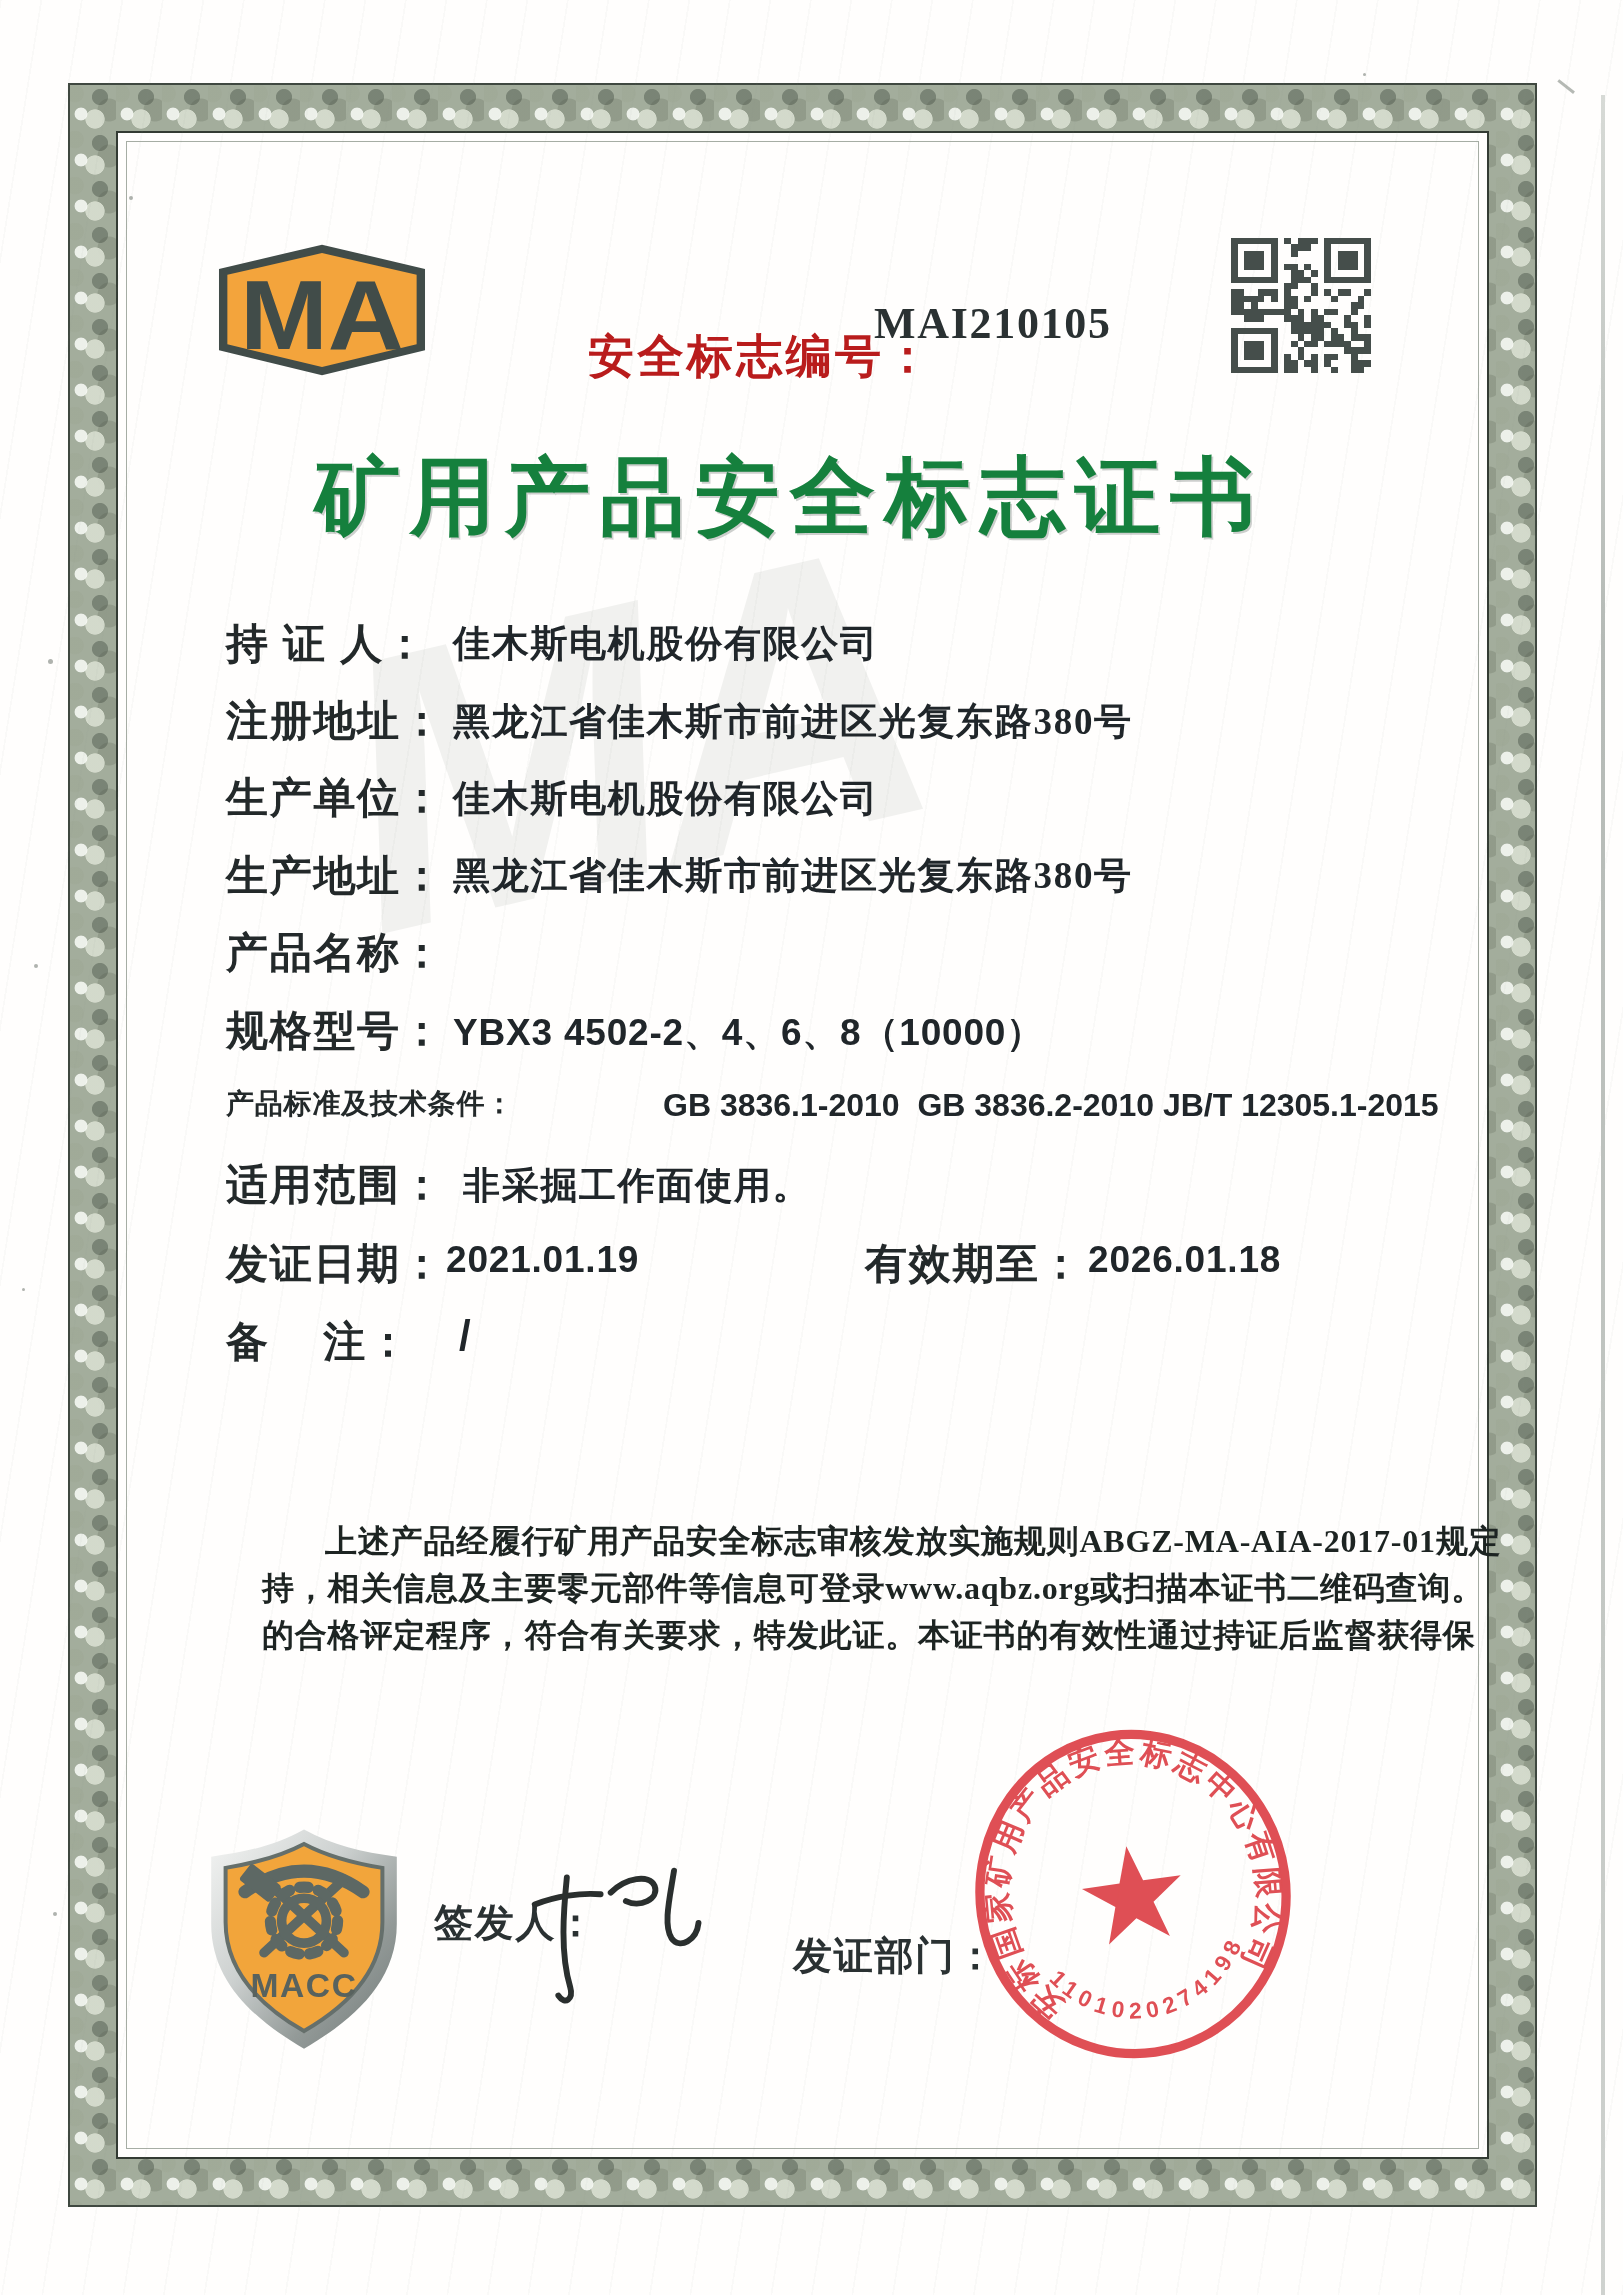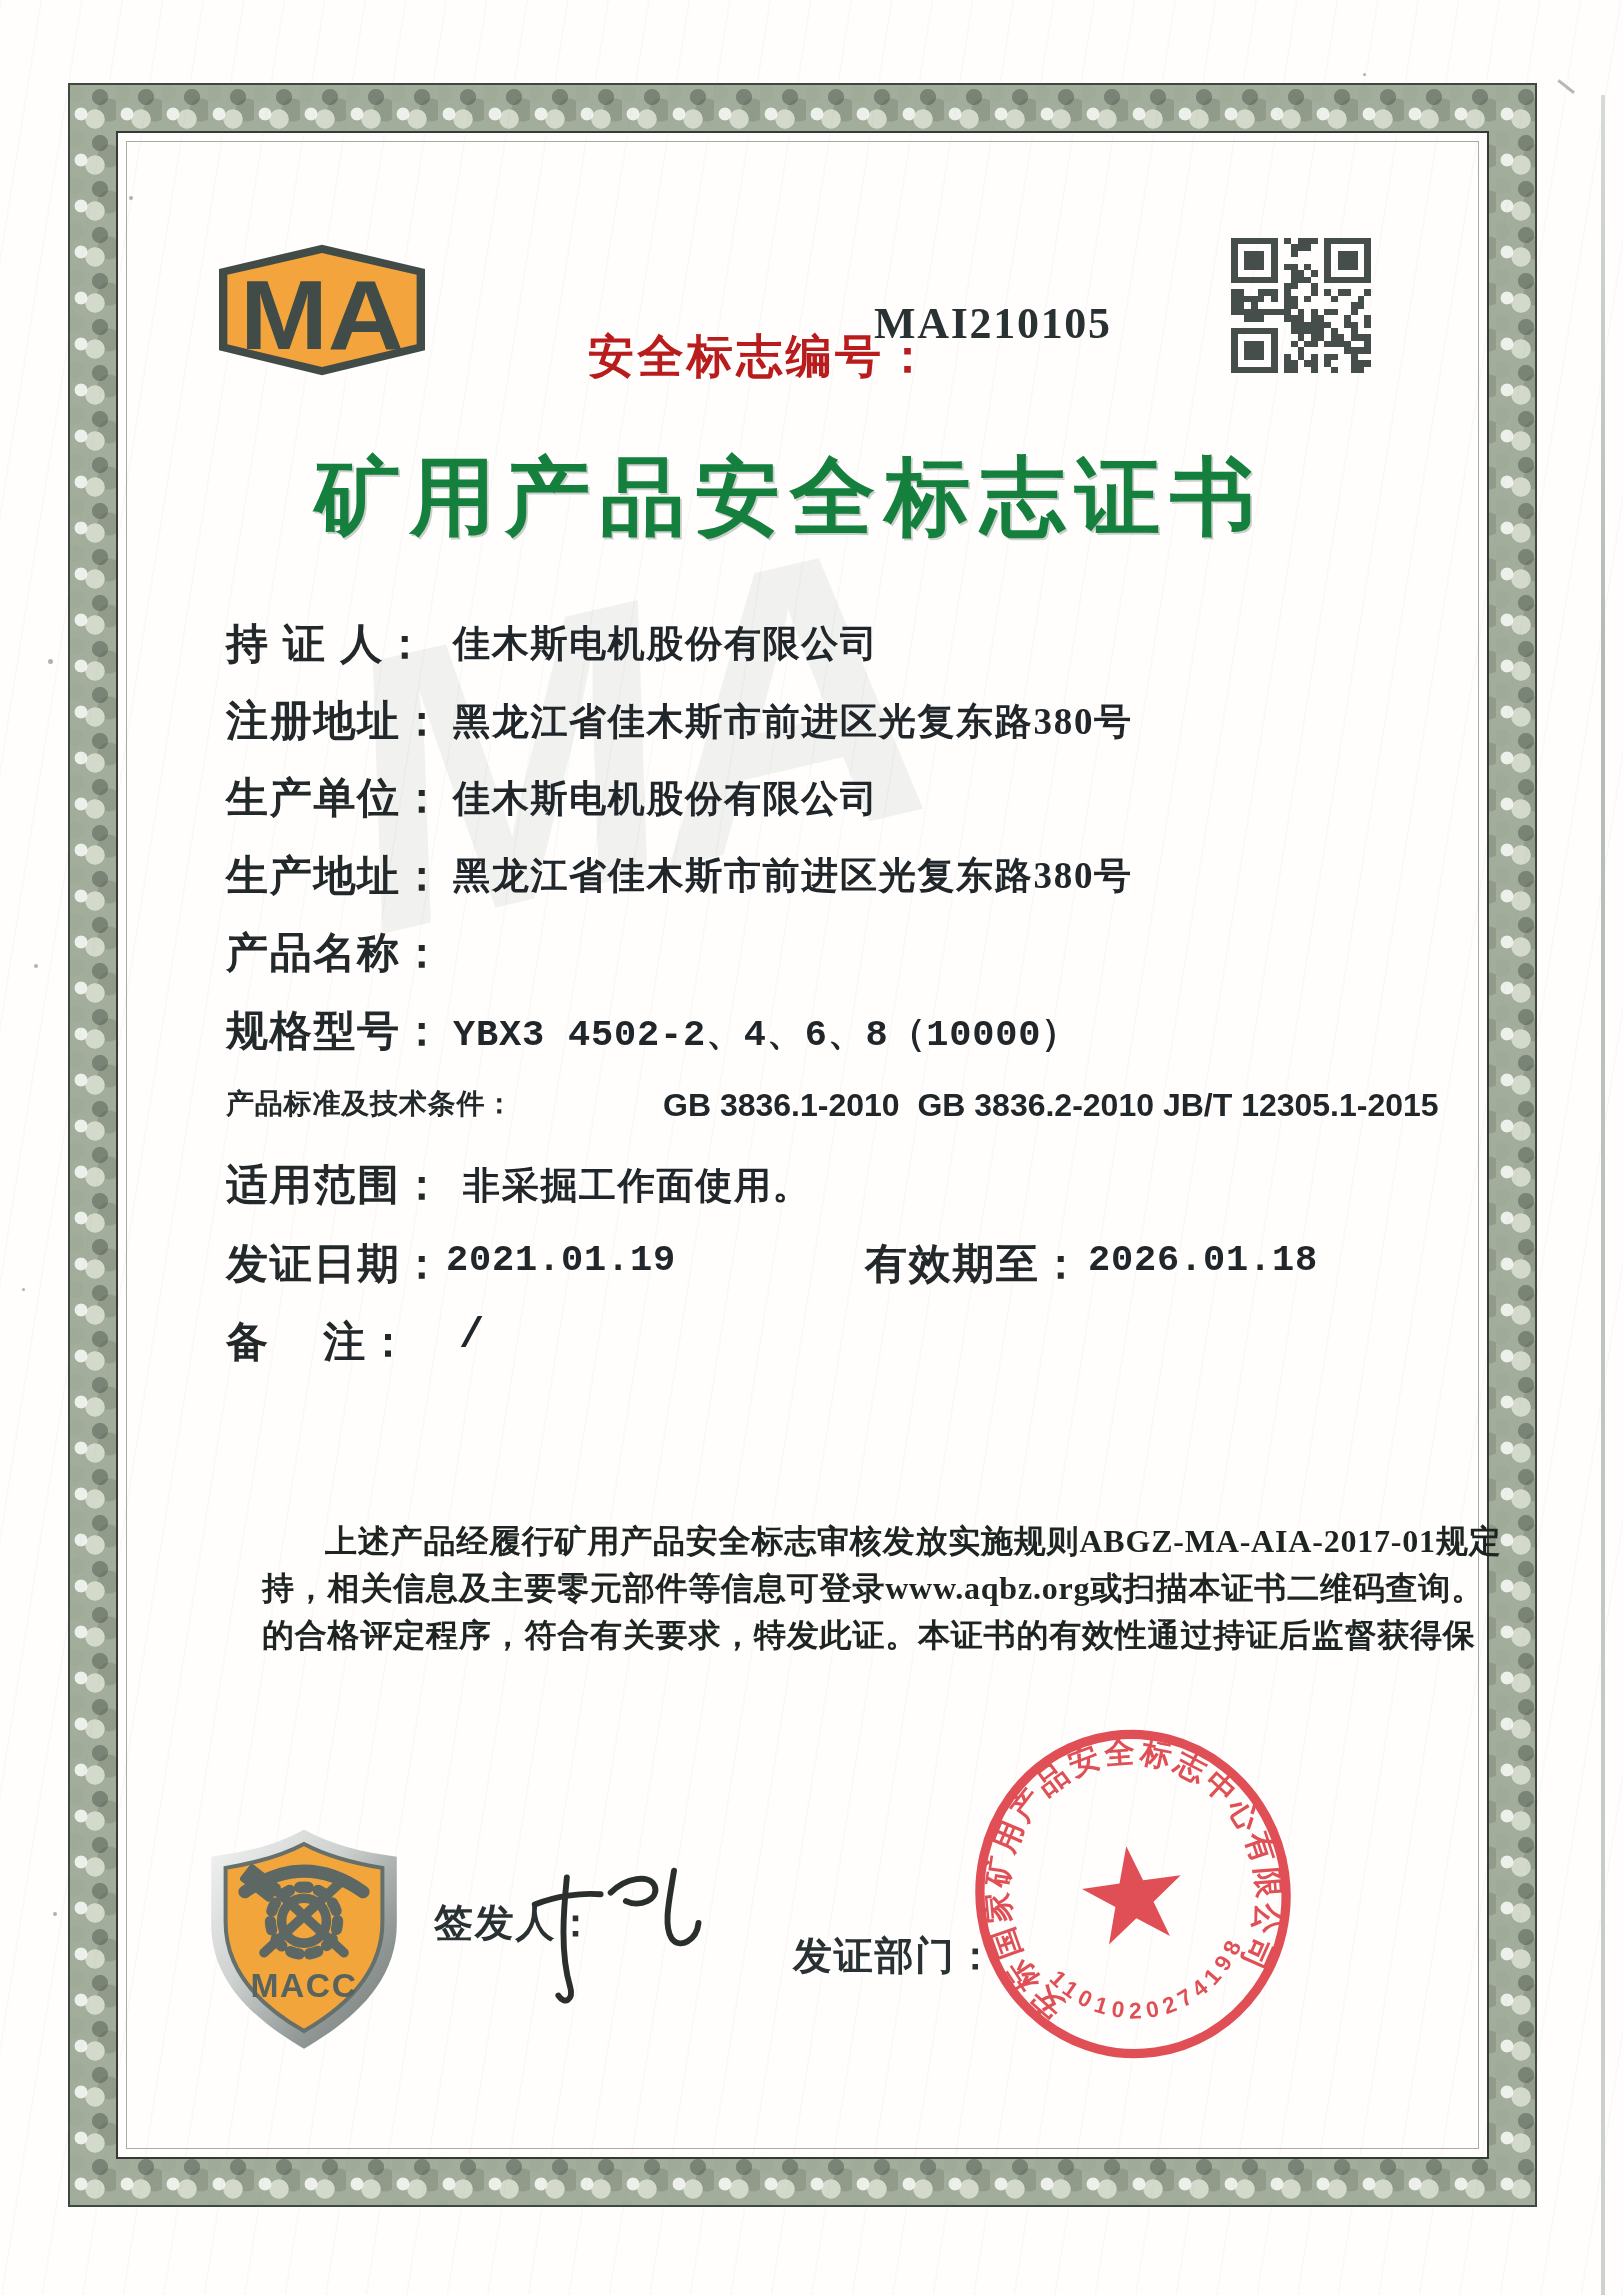--- a/index.html
+++ b/index.html
@@ -31,21 +31,21 @@
   .qr{position:absolute;left:1231px;top:238px;width:140px;height:135px;}
   
   .title{position:absolute;left:315px;top:440px;font:900 85px "Liberation Serif",serif;
     letter-spacing:10px;color:#15803d;white-space:nowrap;text-shadow:1.7px 1.7px 0 rgba(57,66,62,.25);}
   
   .flabel{position:absolute;left:226px;font:700 42px "Liberation Sans",sans-serif;
     letter-spacing:1.7px;color:#23292a;white-space:pre;}
   .flabel.small{font-size:28px;letter-spacing:0.8px;}
   .fvalue{position:absolute;font:700 37px "Liberation Serif",serif;letter-spacing:1.7px;
     color:#20262a;white-space:pre;}
-  .fvalue.latin{font-family:Liberation Mono, monospace;letter-spacing:0.8px;}
+  .fvalue.latin{font-family:Liberation Sans, sans-serif;letter-spacing:0.8px;}
   .fvalue.cond{font:700 32px "Liberation Sans",sans-serif;letter-spacing:0;margin-left:45px;}
   
   .para{position:absolute;left:262px;top:1518px;font:600 32px "Liberation Serif",serif;
     color:#1d2422;letter-spacing:0.8px;}
   .para div{line-height:47px;white-space:nowrap;}
   .para .indent{text-indent:63px;}
   
   .macc{position:absolute;left:200px;top:1819px;width:208px;height:245px;}
   .signer-label{position:absolute;left:434px;top:1896px;font:700 39px "Liberation Sans",sans-serif;
     letter-spacing:1.7px;color:#2a3132;white-space:nowrap;}

